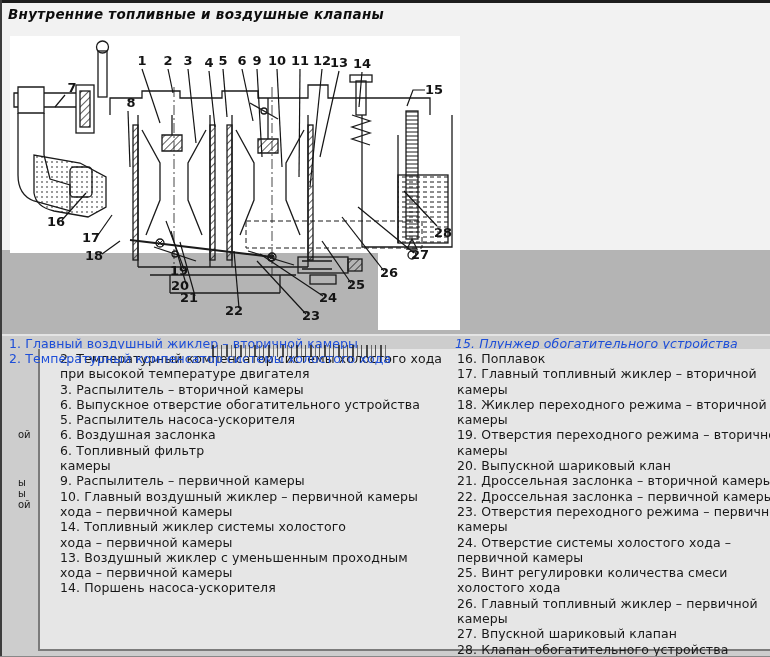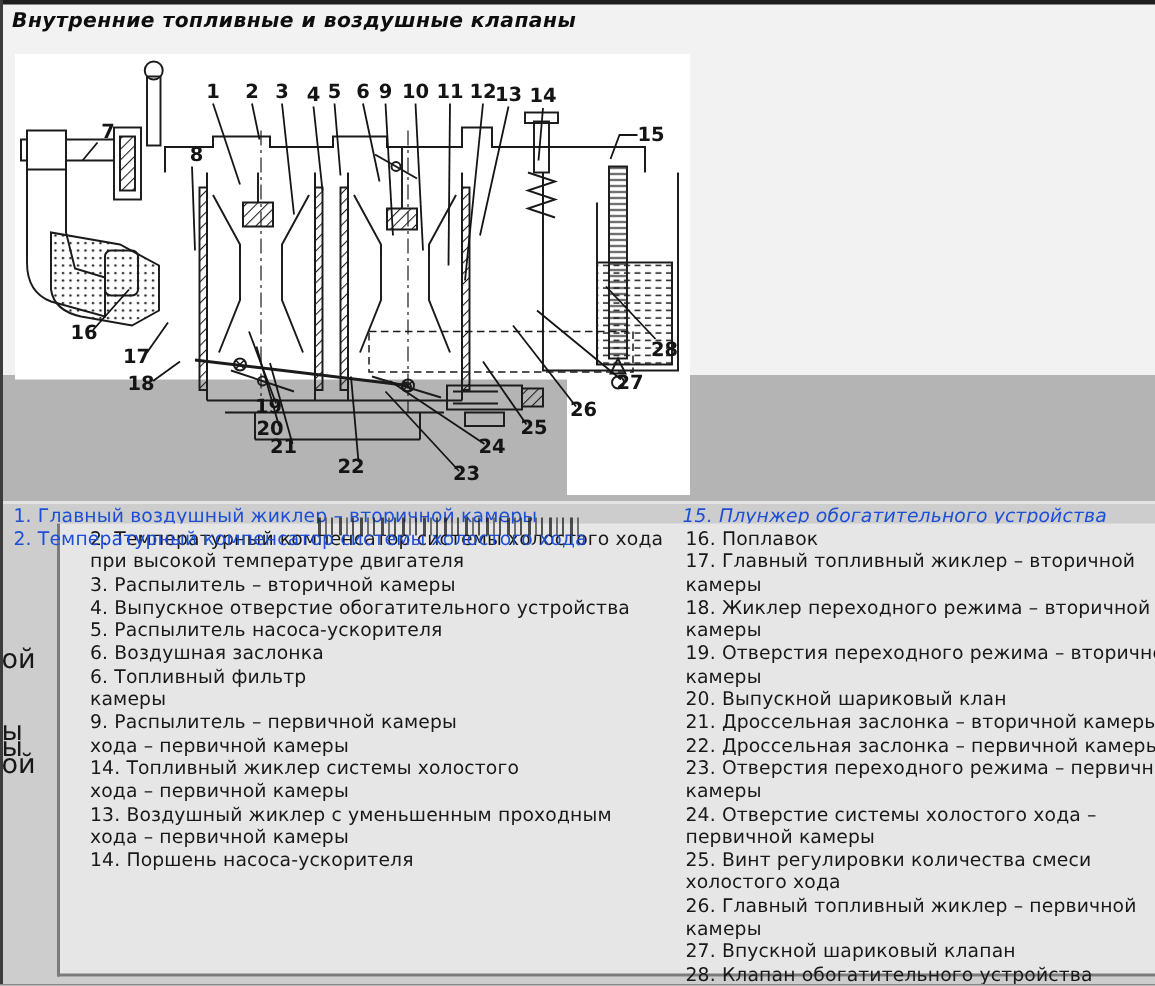--- a/index.html
+++ b/index.html
@@ -32,21 +32,21 @@
 
   .ltext{font-size:12.5px;letter-spacing:.1px;color:#1d4ed8;}
   .row1l{position:absolute;left:9px;top:336px;white-space:nowrap;z-index:4;}
   .row1r{position:absolute;left:455px;top:336px;white-space:nowrap;z-index:4;font-style:italic;}
   .base-row2{position:absolute;left:9px;top:351px;white-space:nowrap;z-index:6;}
   .garble{
     position:absolute;left:212px;top:345px;width:175px;height:12px;z-index:7;opacity:.75;
     background:repeating-linear-gradient(90deg,#1a1a1a 0 2px,transparent 2px 5px,#4a4a4a 5px 6px,transparent 6px 9px,#222 9px 10px,transparent 10px 14px);
   }
 
-  .frags .frag{position:absolute;left:1px;font-size:18px;white-space:nowrap;z-index:8;color:#181818;}
+  .frags .frag{position:absolute;left:18px;font-size:10px;white-space:nowrap;z-index:8;color:#181818;}
   .frags .frag:nth-child(1){top:429px;}
   .frags .frag:nth-child(2){top:477px;}
   .frags .frag:nth-child(3){top:488px;}
   .frags .frag:nth-child(4){top:499px;}
 
   .overlay{
     position:absolute;left:38px;top:349px;width:762px;height:302px;box-sizing:border-box;
     background:var(--overlay_bg);
     border-left:2px solid var(--border);border-bottom:2px solid var(--border);
     z-index:5;
@@ -230,26 +230,27 @@
       <span class="frag">ы</span>
       <span class="frag">ой</span>
     </div>
 
   <div class="overlay">
     <div class="col left">
 
     <div class="line">2. Температурный компенсатор системы холостого хода</div>
         <div class="line">при высокой температуре двигателя</div>
         <div class="line">3. Распылитель – вторичной камеры</div>
-        <div class="line">4. Выпускное отверстие обогатительного устройства</div>
+        <div class="line">6. Выпускное отверстие обогатительного устройства</div>
         <div class="line">5. Распылитель насоса-ускорителя</div>
         <div class="line">6. Воздушная заслонка</div>
         <div class="line">6. Топливный фильтр</div>
         <div class="line">камеры</div>
         <div class="line">9. Распылитель – первичной камеры</div>
+        <div class="line">10. Главный воздушный жиклер – первичной камеры</div>
         <div class="line">хода – первичной камеры</div>
         <div class="line">14. Топливный жиклер системы холостого</div>
         <div class="line">хода – первичной камеры</div>
         <div class="line">13. Воздушный жиклер с уменьшенным проходным</div>
         <div class="line">хода – первичной камеры</div>
         <div class="line">14. Поршень насоса-ускорителя</div>
       </div>
     <div class="col right">
 
     <div class="line">16. Поплавок</div>

